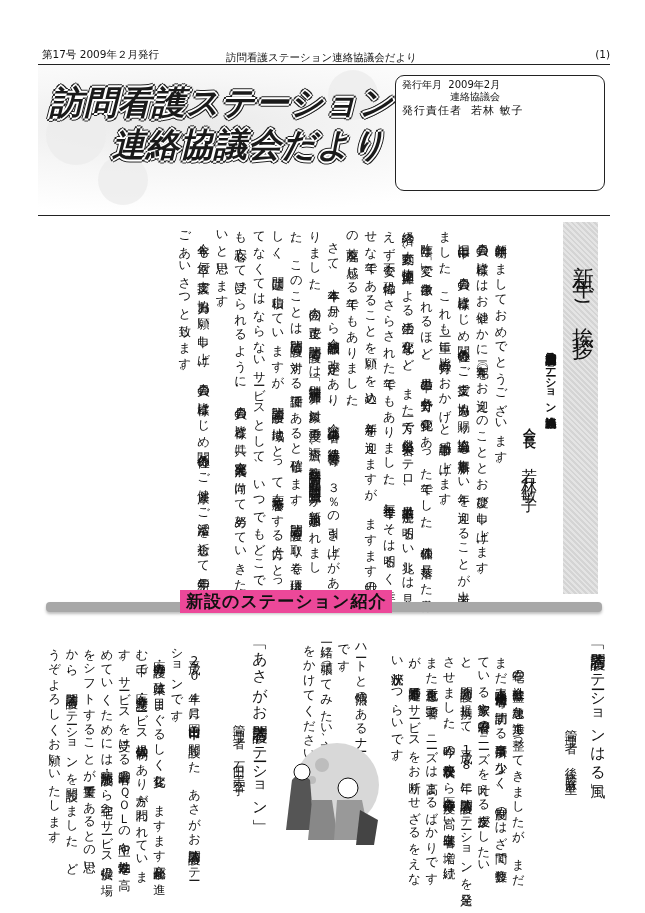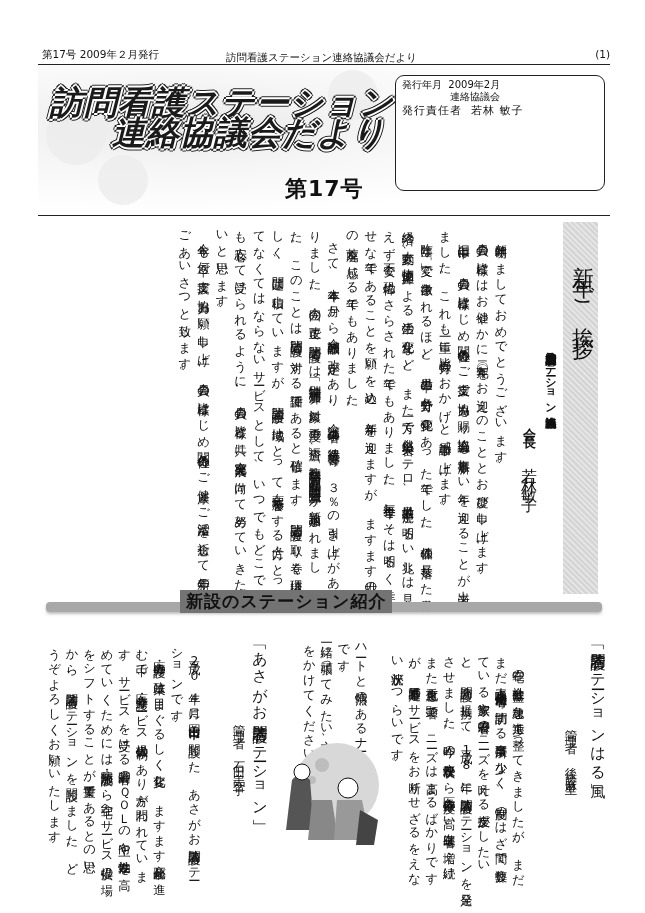--- a/index.html
+++ b/index.html
@@ -15,21 +15,21 @@
 
     
     .masthead { left: 38px; top: 65px; width: 572px; height: 150px; border-bottom: 1.5px solid #222;
       background: radial-gradient(ellipse at 25% 40%, #e9e9e9 0%, #f6f6f6 35%, #ffffff 70%); }
     .flower { position: absolute; border-radius: 50%; background: #ececec; opacity: .8; }
     .title-line { position: absolute; font-weight: 900; color: #1a1a1a; letter-spacing: 1px;
       text-shadow: 0 0 0 #fff, 2px 0 0 #fff, -2px 0 0 #fff, 0 2px 0 #fff, 0 -2px 0 #fff,
         3px 0 0 #222, -3px 0 0 #222, 0 3px 0 #222, 0 -3px 0 #222, 2px 2px 0 #222, -2px -2px 0 #222, 2px -2px 0 #222, -2px 2px 0 #222;
       font-style: italic; }
     .t1 { left: 12px; top: 16px; font-size: 33px; }
-    .t2 { left: 74px; top: 46px; font-size: 33px; }
+    .t2 { left: 74px; top: 58px; font-size: 33px; }
     .issue { position: absolute; left: 247px; top: 109px; font-size: 22px; font-weight: 900; letter-spacing: 1px; }
 
     .infobox { position: absolute; left: 357px; top: 10px; width: 210px; height: 116px;
       border: 1.3px solid #222; border-radius: 9px; background: #fff; font-size: 10px; line-height: 12.2px; padding: 3px 6px; box-sizing: border-box; }
     .infobox .row { white-space: nowrap; }
     .infobox .ind { padding-left: 48px; }
     .infobox .ind2 { padding-left: 20px; }
     .infobox .ind3 { padding-left: 30px; }
     .infobox .resp { text-align: left; font-size: 11px; margin-top: 2px; letter-spacing: 1px; }
 
@@ -41,21 +41,21 @@
     .greet-heading-band { left: 563px; top: 222px; width: 35px; height: 372px;
       background: repeating-linear-gradient(45deg, #d4d4d4 0 2px, #e4e4e4 2px 4px); }
     .greet-heading { left: 568px; top: 248px; font-size: 22px; font-weight: 500; letter-spacing: 12px; }
     .org { left: 542px; top: 345px; font-size: 11px; font-weight: bold; letter-spacing: 0; }
     .president-title { left: 520px; top: 418px; font-size: 13px; font-weight: bold; letter-spacing: 8px; }
     .president-name { left: 518px; top: 455px; font-size: 16px; letter-spacing: 10px; }
 
     
     .banner { left: 46px; top: 602px; width: 556px; height: 10px; background: #a8a8a8; border-radius: 4px;
       box-shadow: 0 2px 3px #bdbdbd; }
-    .banner-title { left: 180px; top: 590px; background: #737373; padding: 0 6px; font-size: 17px; font-weight: 900; letter-spacing: 1px; }
+    .banner-title { left: 180px; top: 590px; background: #ec4899; padding: 0 6px; font-size: 17px; font-weight: 900; letter-spacing: 1px; }
 
     
     .st1-title { left: 588px; top: 640px; font-size: 15px; letter-spacing: 1px; }
     .st1-mgr { left: 562px; top: 720px; font-size: 12.5px; letter-spacing: 6px; }
     .st1-body { left: 388px; top: 648px; height: 240px; font-size: 12.3px; line-height: 17.3px; letter-spacing: 1px; }
     .st1-body p { margin: 0; text-indent: 1em; }
 
     .st2-recruit { left: 300px; top: 636px; height: 140px; font-size: 12.3px; line-height: 17.3px; letter-spacing: 1px; }
     .st2-recruit p { margin: 0; }
     .illus { left: 282px; top: 740px; width: 100px; height: 110px; }
@@ -73,21 +73,20 @@
   <span class="c">訪問看護ステーション連絡協議会だより</span>
   <span class="r">(1)</span>
 </div>
 
 <div class="abs masthead">
   <div class="flower" style="left:8px;top:40px;width:60px;height:60px;"></div>
   <div class="flower" style="left:60px;top:90px;width:50px;height:50px;"></div>
   <div class="flower" style="left:290px;top:5px;width:50px;height:50px;"></div>
   <div class="title-line t1">訪問看護ステーション</div>
   <div class="title-line t2">連絡協議会だより</div>
-  <div class="issue">第17号</div>
 
   <div class="infobox">
     <div class="row"><span>発行年月</span>&nbsp;&nbsp;<span>2009年2月</span></div>
     <div class="row ind">連絡協議会</div>
     <div class="resp"><span>発行責任者</span>&nbsp;&nbsp;<span>若林 敏子</span></div>
   </div>
 </div>
 
 <div class="abs greet-heading-band"></div>
 <div class="abs v greet-heading">新年ご挨拶</div>

